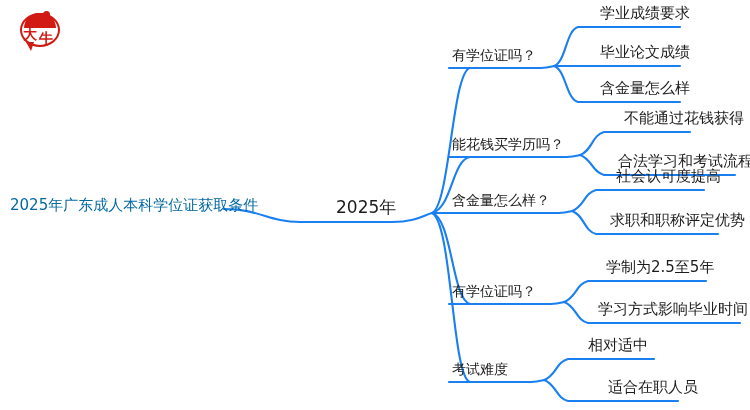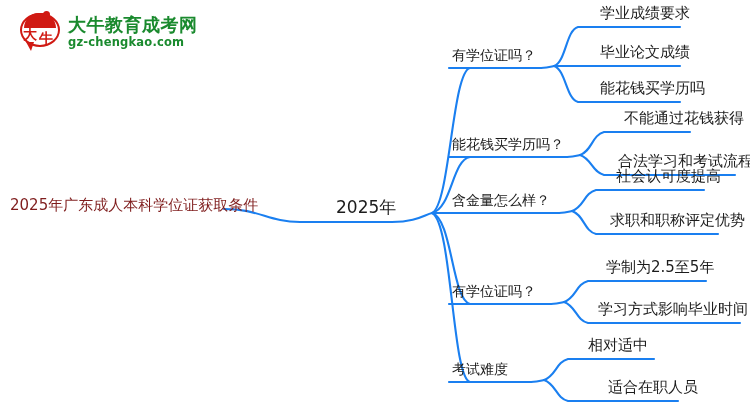--- a/index.html
+++ b/index.html
@@ -115,21 +115,21 @@
   .node {
     position: absolute;
     white-space: nowrap;
     color: #1c1c1c;
     line-height: 1;
     transform: translateY(-100%);
     padding-bottom: 3px;
   }
   .node.root {
     font-size: 15px;
-    color: #7f1d1d;
+    color: #0369a1;
   }
   .node.lvl1 { font-size: 17px; }
   .node.lvl2 { font-size: 14px; }
   .node.lvl3 { font-size: 15px; }
 </style>
 </head>
 <body>
 
 <div id="canvas">
 
@@ -195,24 +195,20 @@
 
   <div class="logo-wrap">
     <div class="logo-mark">
       <div class="logo-bubble"></div>
       <div class="logo-bubble-tail"></div>
       <div class="logo-cap"></div>
       <div class="logo-cap-knob"></div>
       <span class="logo-char c1">大</span>
       <span class="logo-char c2">牛</span>
     </div>
-    <div class="logo-text">
-      <span class="logo-title">大牛教育成考网</span>
-      <span class="logo-sub">gz-chengkao.com</span>
-    </div>
   </div>
 
   <div class="node root noline" style="left:10px; top:216px;">
     <span>2025年广东成人本科学位证获取条件</span>
   </div>
 
   <div class="node lvl1 noline" style="left:336px; top:219px;">
     <span>2025年</span>
   </div>
 
@@ -232,21 +228,21 @@
     <span>考试难度</span>
   </div>
 
   <div class="node lvl3 noline" style="left:600px; top:24px;">
     <span>学业成绩要求</span>
   </div>
   <div class="node lvl3 noline" style="left:600px; top:63px;">
     <span>毕业论文成绩</span>
   </div>
   <div class="node lvl3 noline" style="left:600px; top:99px;">
-    <span>能花钱买学历吗</span>
+    <span>含金量怎么样</span>
   </div>
 
   <div class="node lvl3 noline" style="left:618px; top:172px;">
     <span>合法学习和考试流程</span>
   </div>
   <div class="node lvl3 noline" style="left:624px; top:129px;">
     <span>不能通过花钱获得</span>
   </div>
 
   <div class="node lvl3 noline" style="left:616px; top:187px;">

